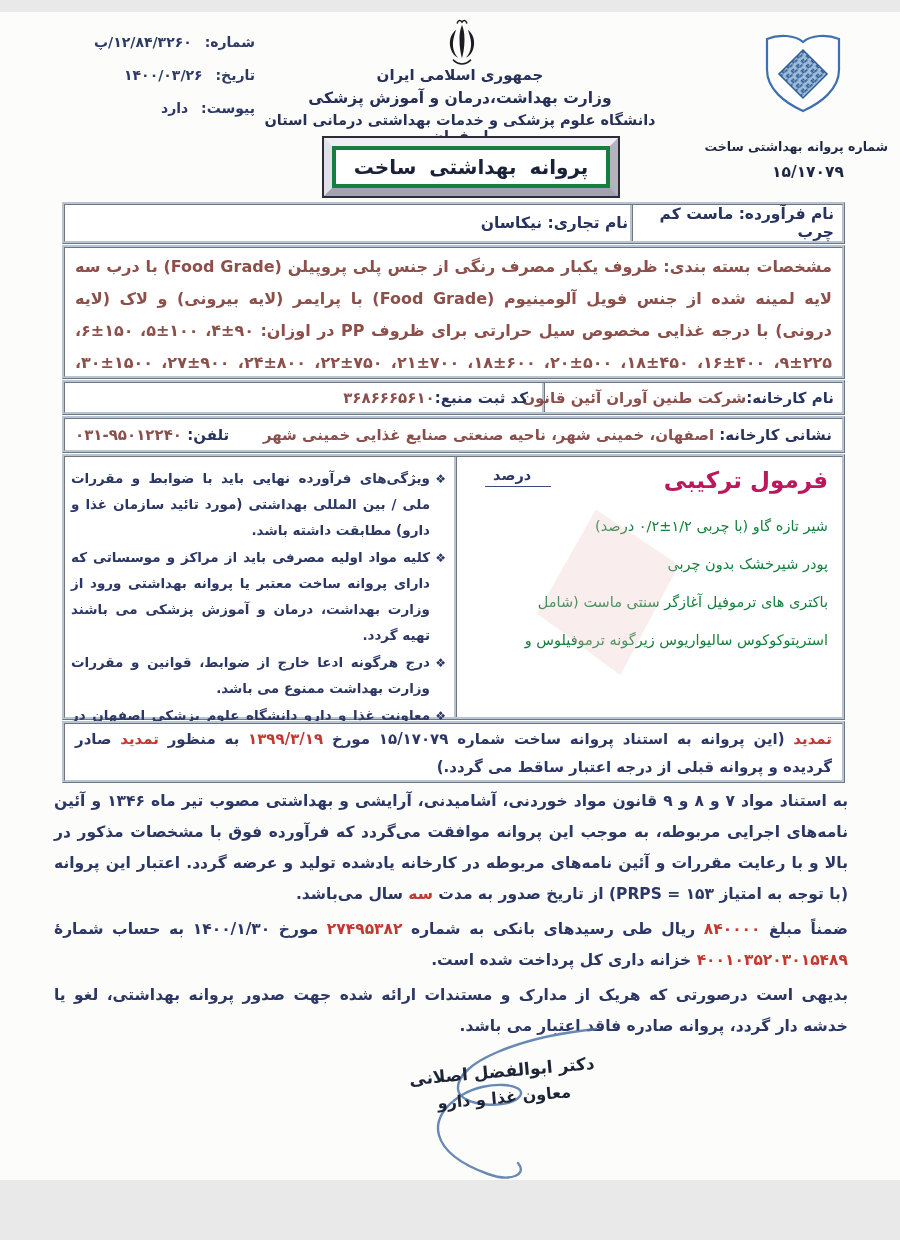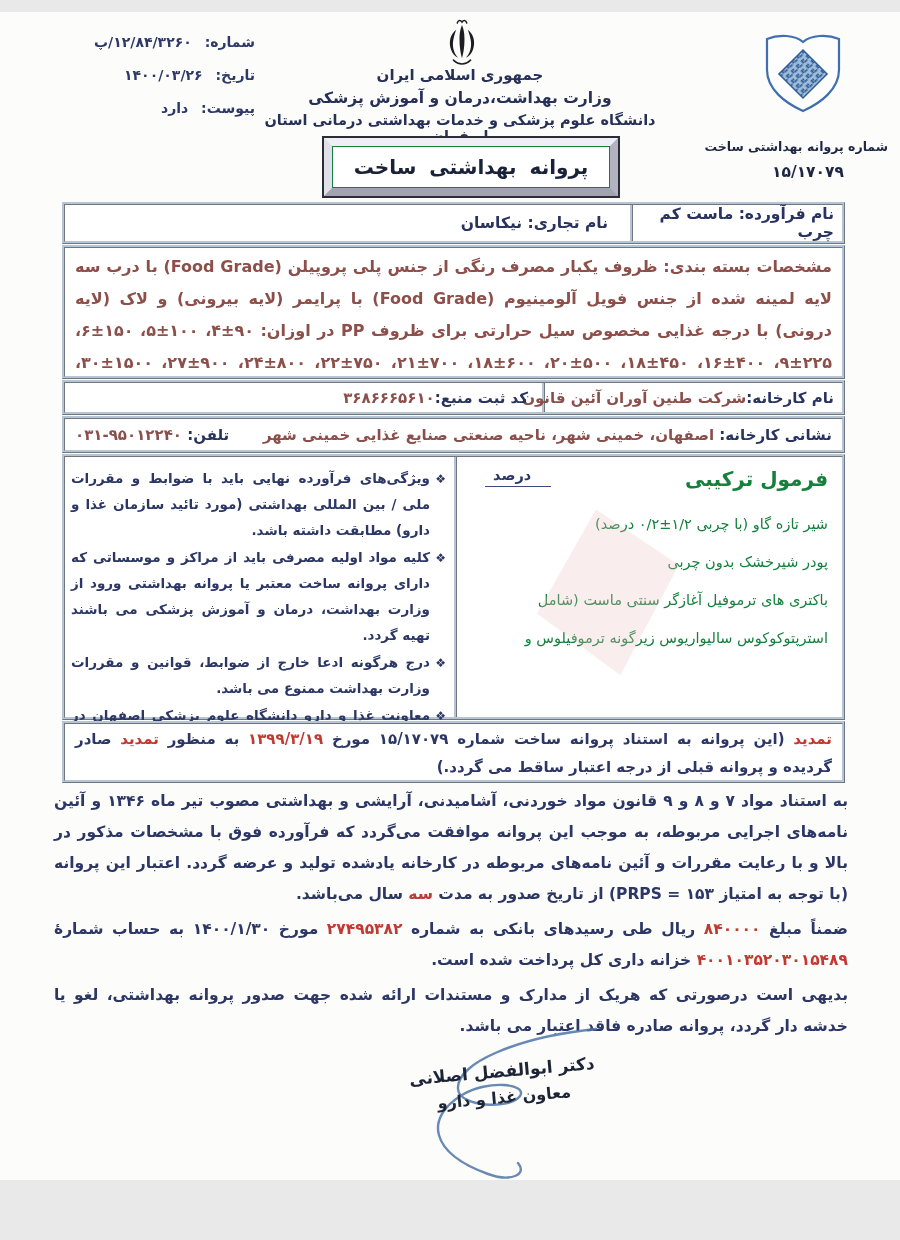--- a/index.html
+++ b/index.html
@@ -22,54 +22,54 @@
   .org{position:absolute;left:255px;top:54px;width:410px;text-align:center;
        font-weight:bold;color:#273056;}
   .org-l1{font-size:15px;margin-bottom:5px;}
   .org-l2{font-size:15.5px;margin-bottom:5px;}
   .org-l3{font-size:14.5px;}
 
   .title-box{position:absolute;left:322px;top:124px;width:298px;height:62px;
     border:2px solid #2d2d38;background:#fff;box-sizing:border-box;}
   .title-bevel{width:100%;height:100%;box-sizing:border-box;
     border:8px solid;border-color:#eeeef4 #b2b2c0 #a2a2b0 #e0e0e8;}
-  .title-face{width:100%;height:100%;box-sizing:border-box;border:1px solid #15803d;
+  .title-face{width:100%;height:100%;box-sizing:border-box;border:4px solid #15803d;
     display:flex;align-items:center;justify-content:center;
     font-size:20px;font-weight:bold;color:#1a2238;word-spacing:6px;background:#fff;}
 
   .uni-logo{position:absolute;left:750px;top:4px;width:106px;height:102px;}
   .license{position:absolute;left:728px;top:127px;width:160px;text-align:center;color:#1e2742;}
   .license-label{font-size:12.5px;font-weight:bold;margin-bottom:9px;white-space:nowrap;}
   .license-number{font-size:15.5px;font-weight:bold;}
 
   
   .doc-table{position:absolute;left:62px;top:190px;width:783px;display:flex;
     flex-direction:column;gap:1px;}
   .t-row{border:3px ridge #b6c4d4;box-sizing:border-box;background:#fff;display:flex;}
   .cell{box-sizing:border-box;}
   .row-1{height:42px;padding:0;}
   .cell-product{width:212px;border-left:3px ridge #b6c4d4;display:flex;align-items:center;
     padding-right:8px;font-size:15.5px;font-weight:bold;color:#28335f;}
-  .cell-trade{flex:1;display:flex;align-items:center;padding-right:22px;
+  .cell-trade{flex:1;display:flex;align-items:center;padding-right:2px;
     font-size:15.5px;font-weight:bold;color:#28335f;}
   .row-2{height:134px;display:block;padding:3px 10px;}
   .packaging{font-size:16px;font-weight:bold;color:#8d4f4a;line-height:32px;
     text-align:justify;}
   .row-3{height:35px;}
   .cell-factory{width:300px;border-left:3px ridge #b6c4d4;display:flex;align-items:center;
     padding-right:8px;font-size:15px;font-weight:bold;color:#28335f;white-space:nowrap;}
   .cell-reg{flex:1;display:flex;align-items:center;justify-content:flex-start;
     padding-right:14px;font-size:15px;font-weight:bold;color:#28335f;white-space:nowrap;}
   .row-4{height:37px;align-items:center;padding:0 10px;justify-content:space-between;}
   .addr,.phone{font-size:15px;font-weight:bold;color:#28335f;white-space:nowrap;}
   .row-5{height:266px;}
   .cell-formula{width:388px;border-left:3px ridge #b6c4d4;padding:10px 14px 10px 14px;
     position:relative;overflow:hidden;}
   .formula-head{display:flex;justify-content:space-between;align-items:flex-start;}
-  .formula-title{font-size:20px;font-weight:bold;color:#15803d;}
+  .formula-title{font-size:23px;font-weight:bold;color:#be185d;}
   .percent{font-size:14.5px;font-weight:bold;color:#2c3766;margin-left:14px;
     border-bottom:1.5px solid #3a4a7a;padding:0 20px 3px 8px;}
   .formula-lines{margin-top:14px;}
   .formula-line{font-size:14.5px;color:#15803d;line-height:38px;white-space:nowrap;}
   .watermark{position:absolute;left:90px;top:60px;width:120px;height:150px;
     background:#eebfbf;opacity:.28;transform:rotate(18deg);
     clip-path:polygon(20% 0,100% 18%,82% 100%,0 78%);}
   .cell-conditions{flex:1;padding:8px 8px 6px 6px;display:block;}
   .cond{display:flex;font-size:13.5px;font-weight:bold;color:#2c3766;line-height:26px;
     text-align:justify;margin-bottom:1px;}

